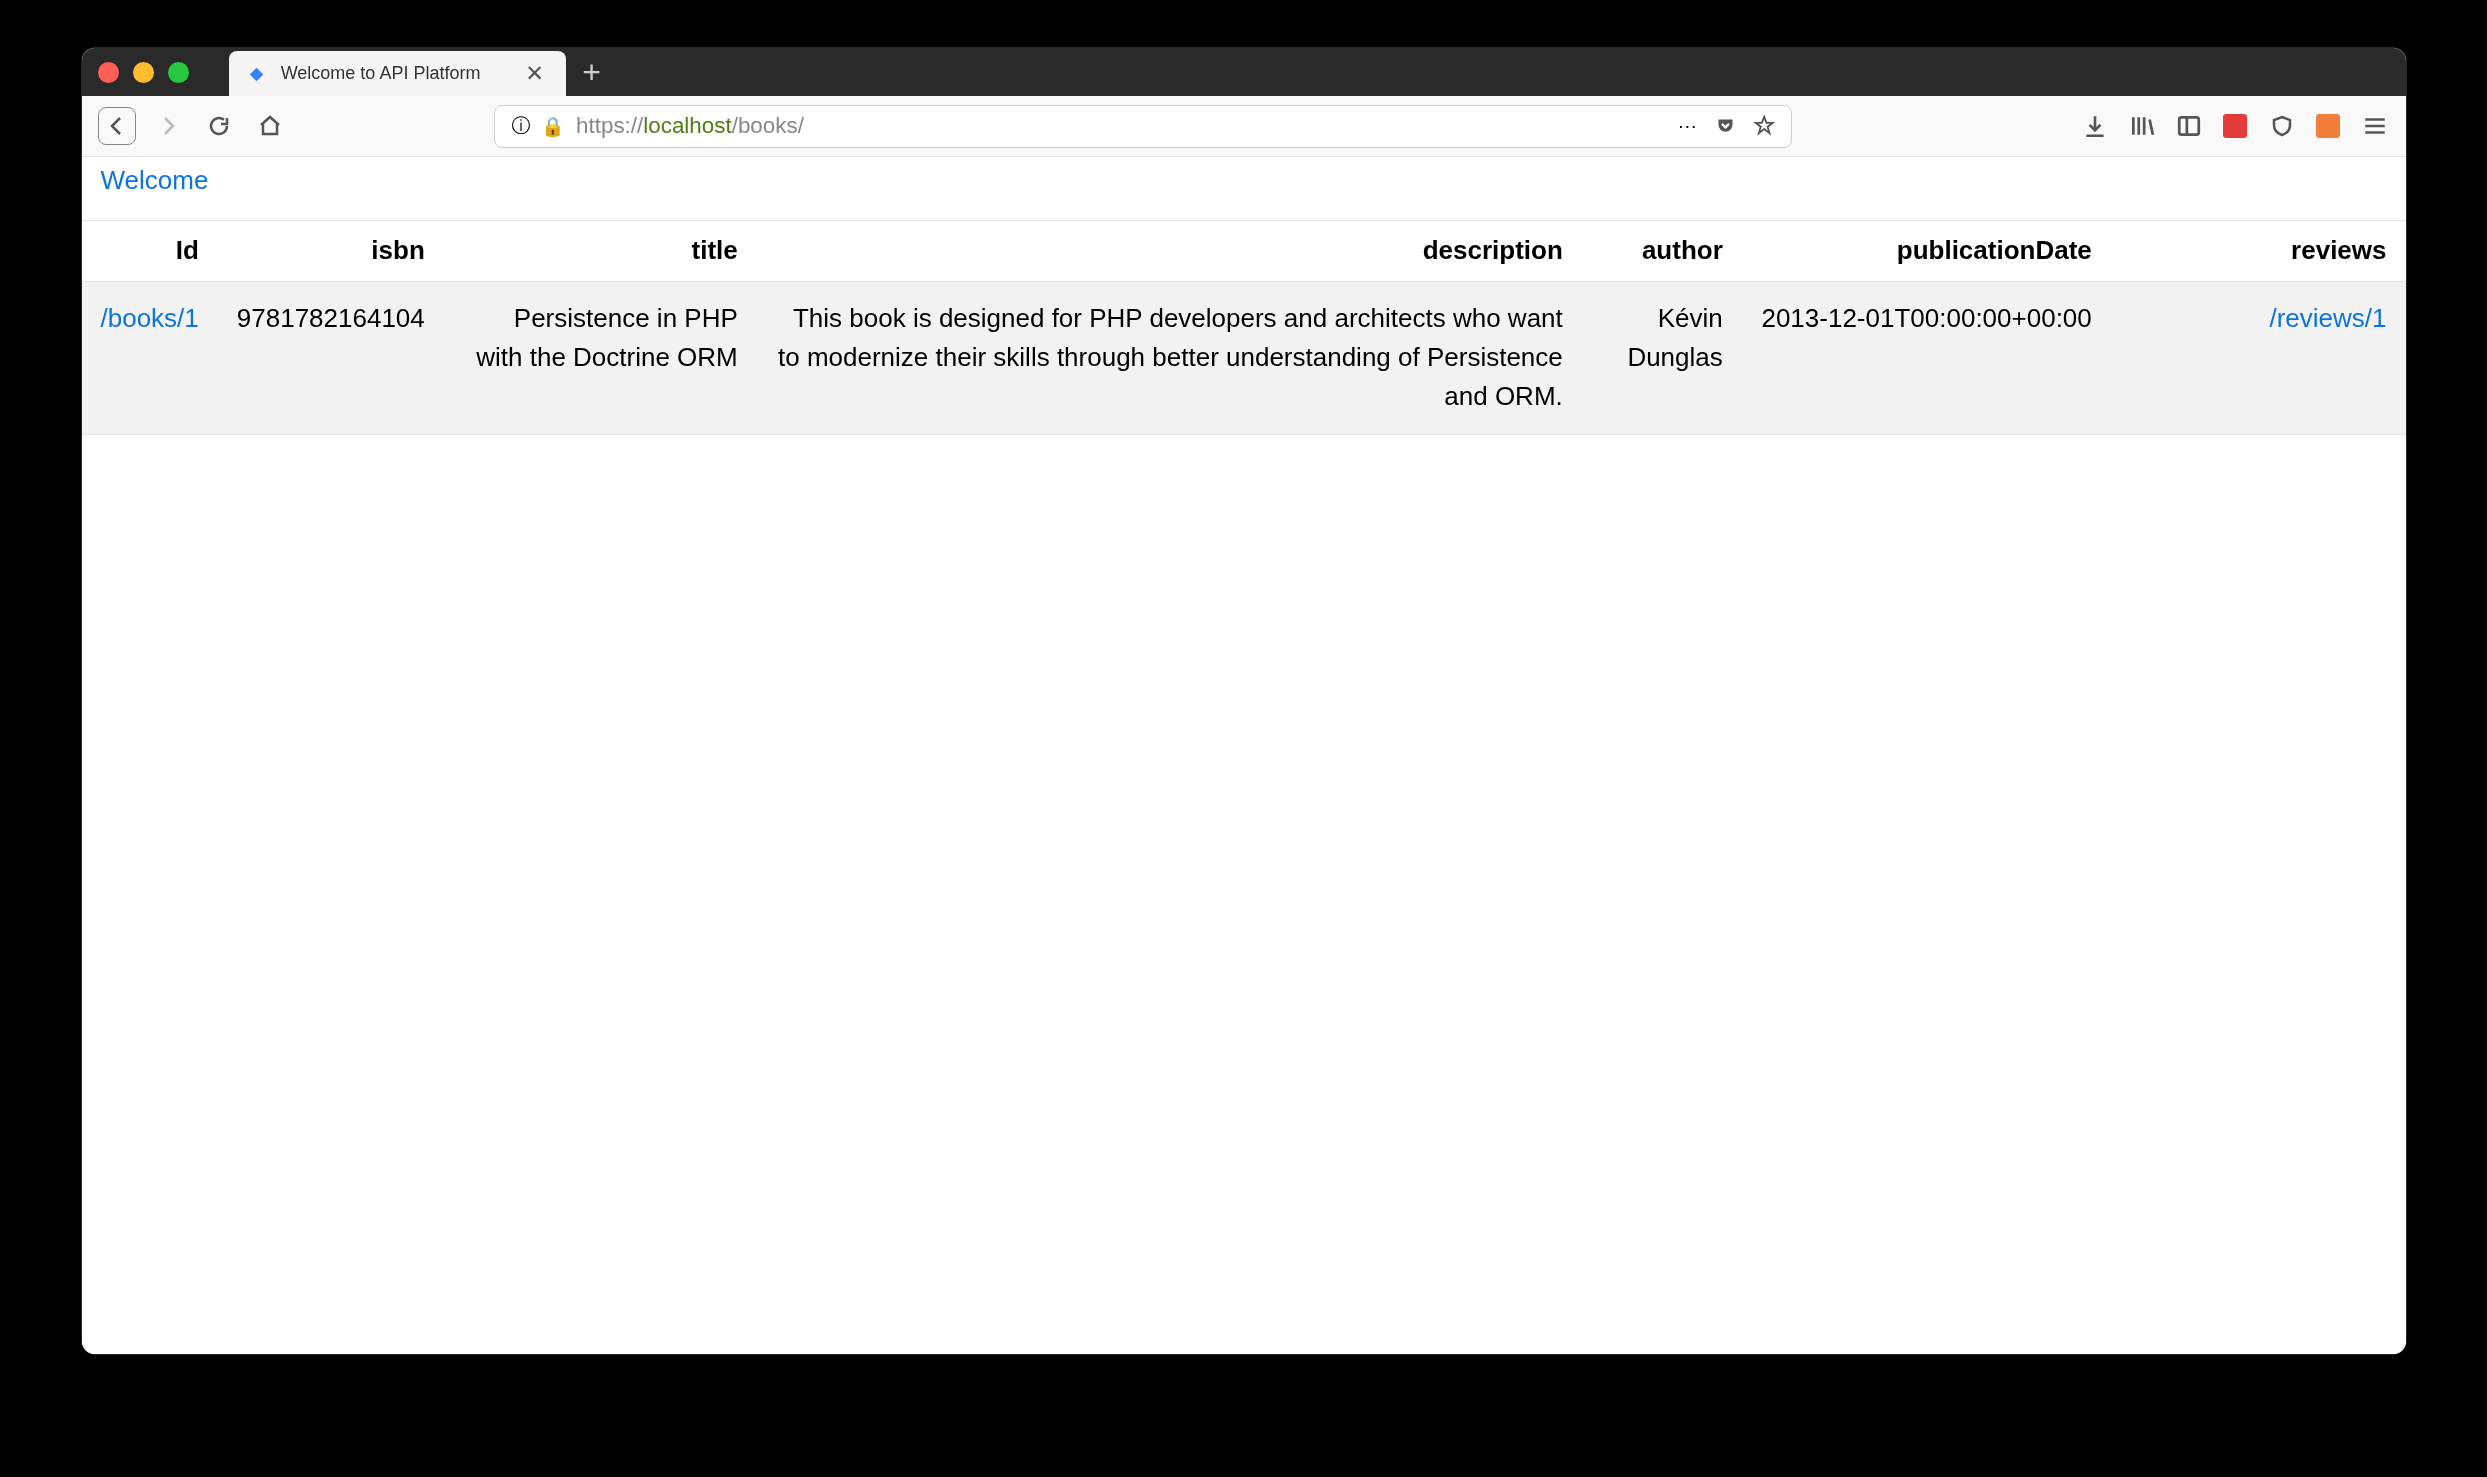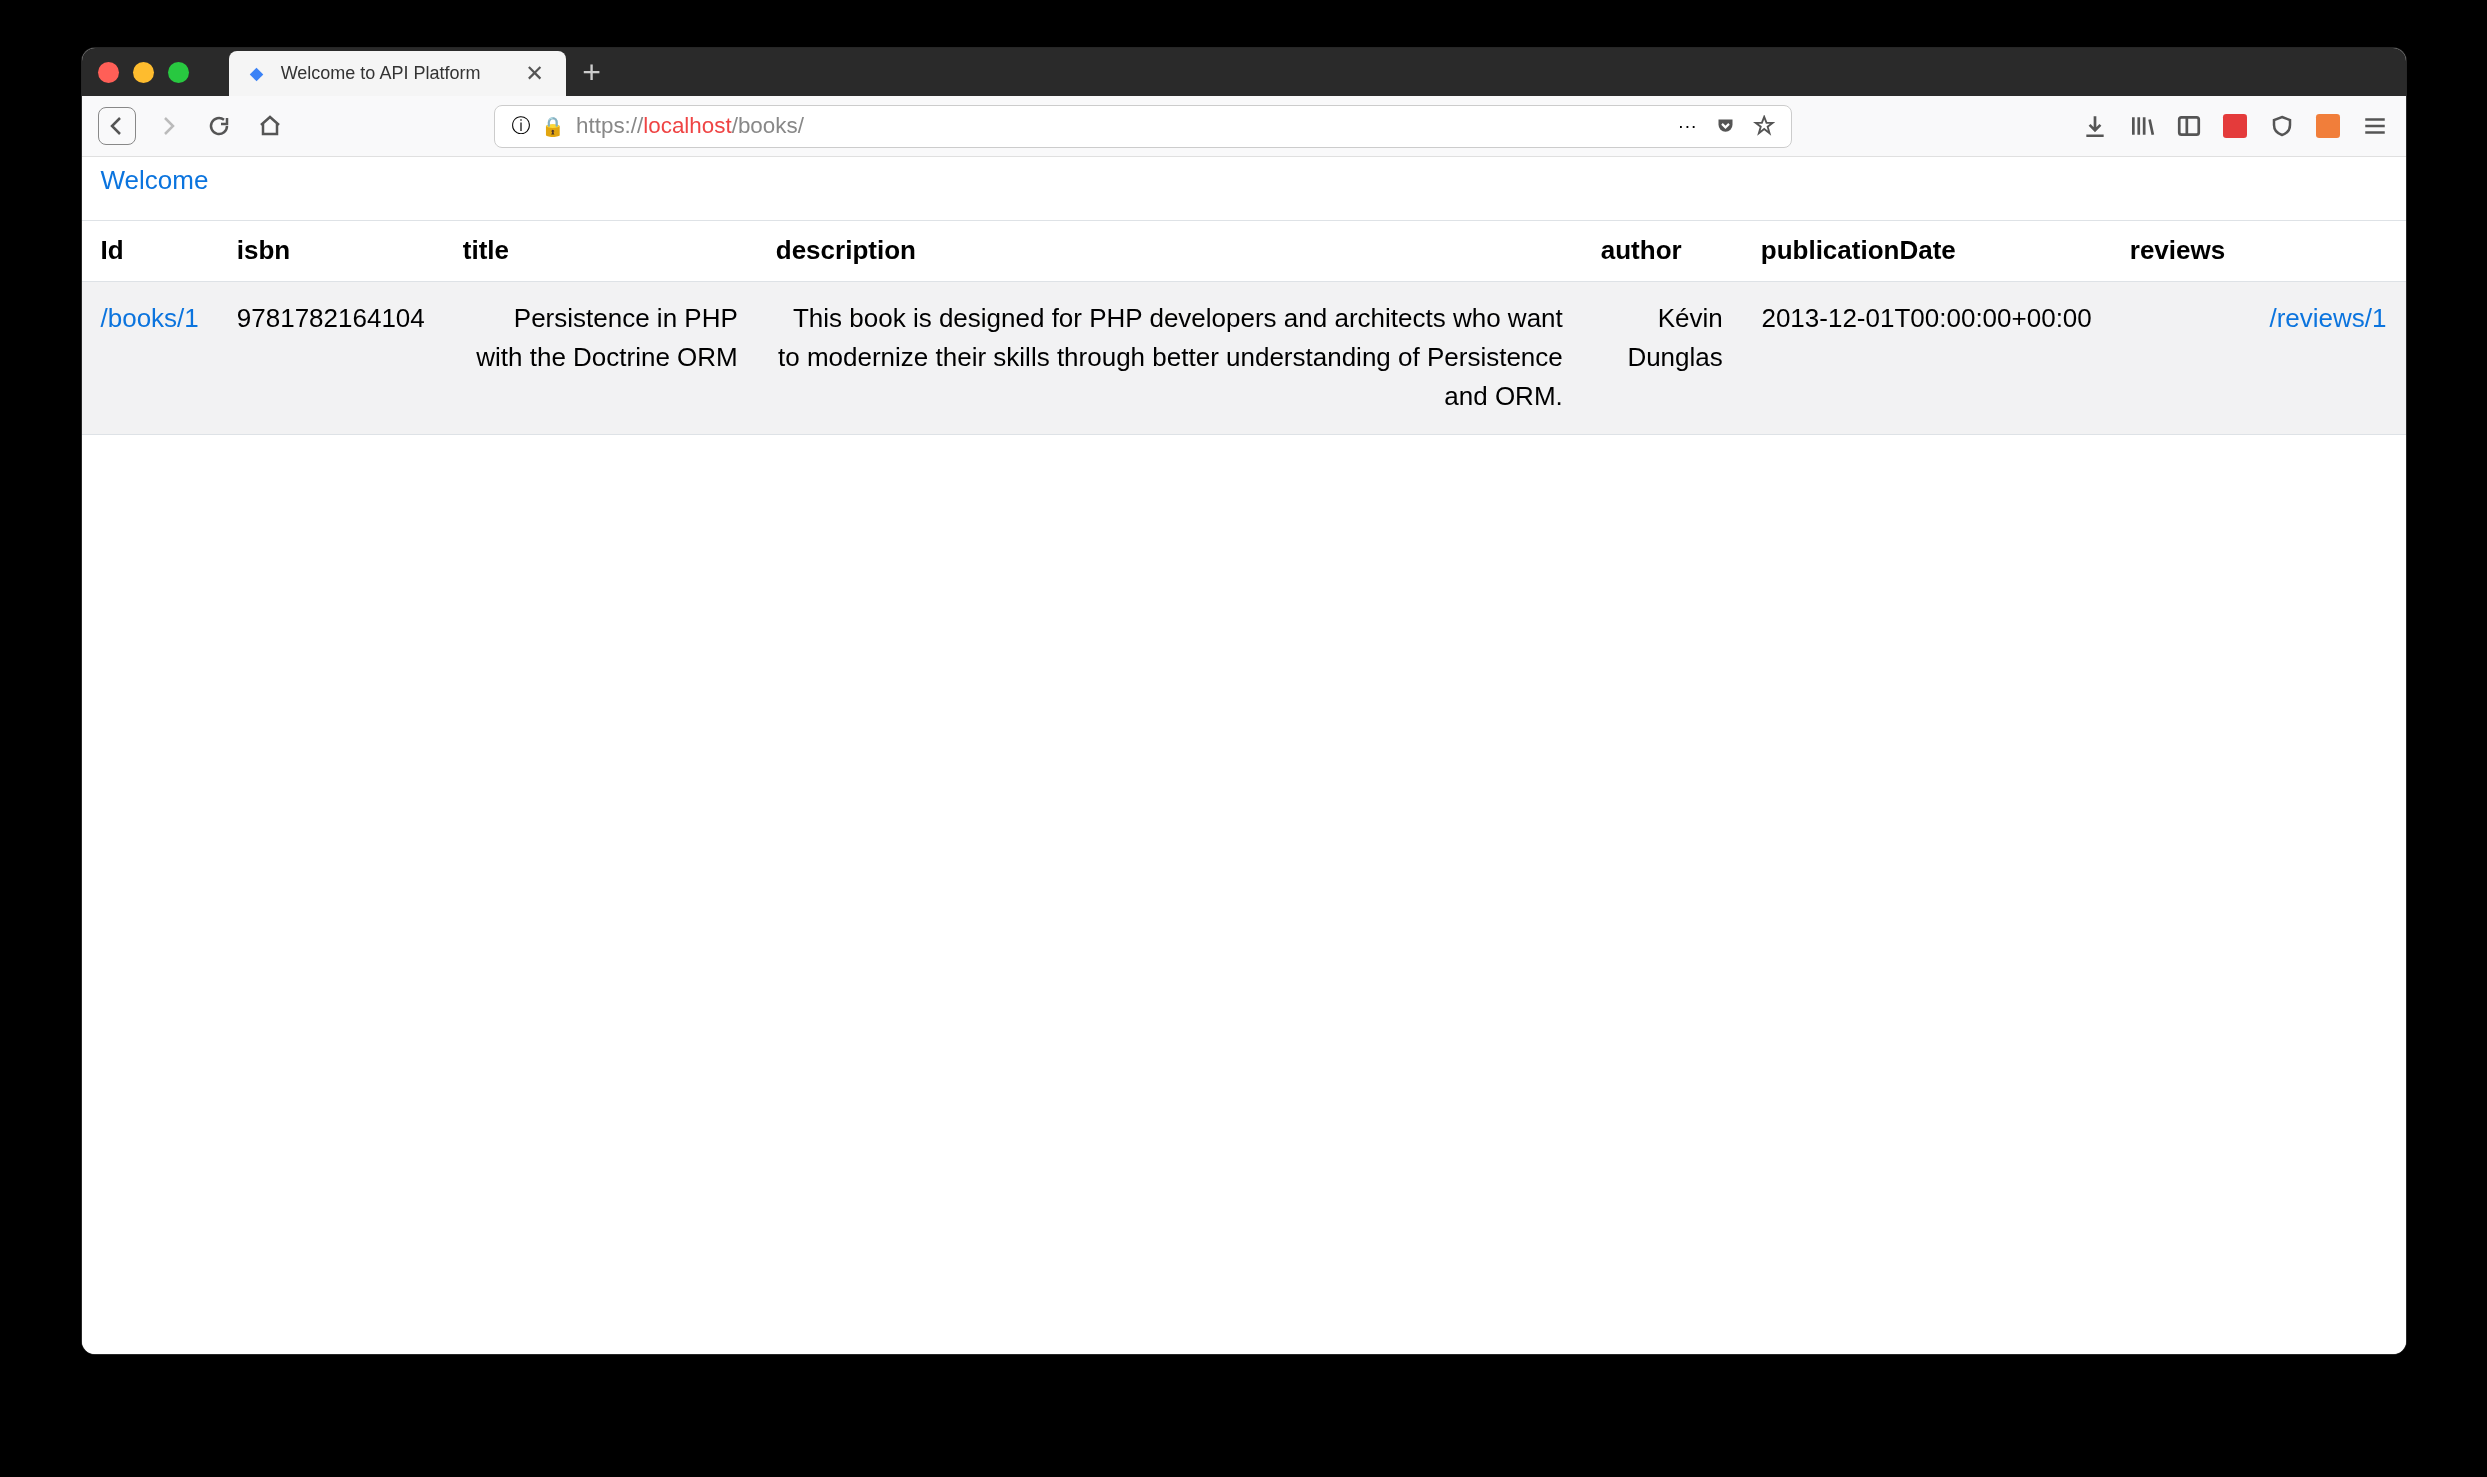--- a/index.html
+++ b/index.html
@@ -78,33 +78,33 @@
     border: 0.8px solid #ccc;
     border-radius: 8px;
     display: flex;
     align-items: center;
     padding: 0 14.4px;
     gap: 11.2px;
   }
   .urlbar .icons-left { display: flex; gap: 8px; align-items: center; }
   .urlbar .ico { width: 24px; height: 24px; display:flex; align-items:center; justify-content:center; font-size:19px; }
   .url-text { font-size: 22.4px; color: #888; flex:1; }
-  .url-text .host { color: #ef4444; }
+  .url-text .host { color: #4d7c0f; }
   .urlbar .icons-right { display: flex; gap: 14.4px; align-items: center; }
   .toolbar-spacer { flex: 1; }
   .toolbar-right { display: flex; gap: 17.6px; align-items: center; }
   .toolbar-right .ico { width: 29px; height: 29px; display:flex; align-items:center; justify-content:center; color:#555; }
   .square-red { width: 24px; height: 24px; background: #e43b3b; border-radius: 3.2px; }
   .square-orange { width: 24px; height: 24px; background: #f17e3a; border-radius: 3.2px; }
   .content { flex: 1; background: #fff; overflow: auto; }
   h1 { font-size: 51px; font-weight: 700; padding: 6.4px 0 8px 0; }
   .create-link { color: #0b74de; font-size: 26px; padding: 8px 0 24px 19px; display: inline-block; text-decoration: none; }
   table { width: 100%; border-collapse: collapse; }
   thead th {
-    text-align: left;
+    text-align: right;
     font-weight: 700;
     font-size: 26px;
     border-top: 0.8px solid #dee2e6;
     border-bottom: 1.6px solid #dee2e6;
     padding: 14.4px 19px;
     background: #fff;
   }
   tbody td {
     font-size: 26px;
     padding: 17.6px 19px;

